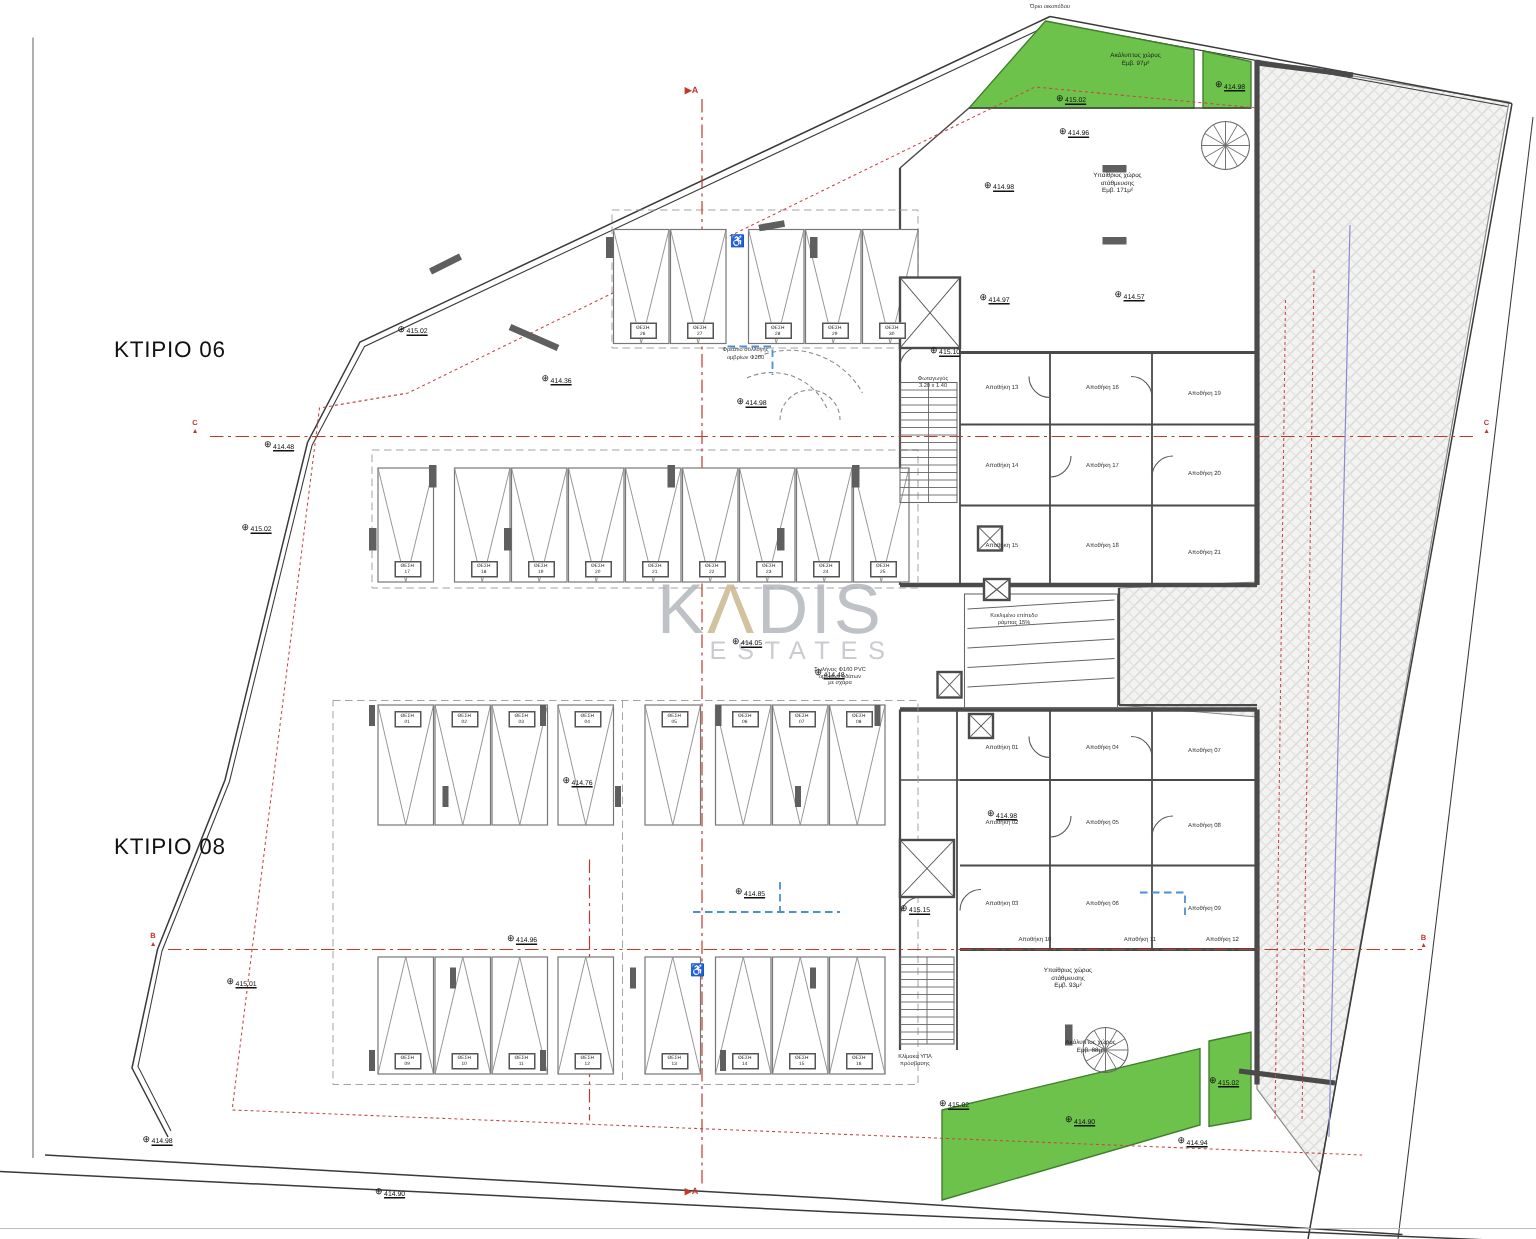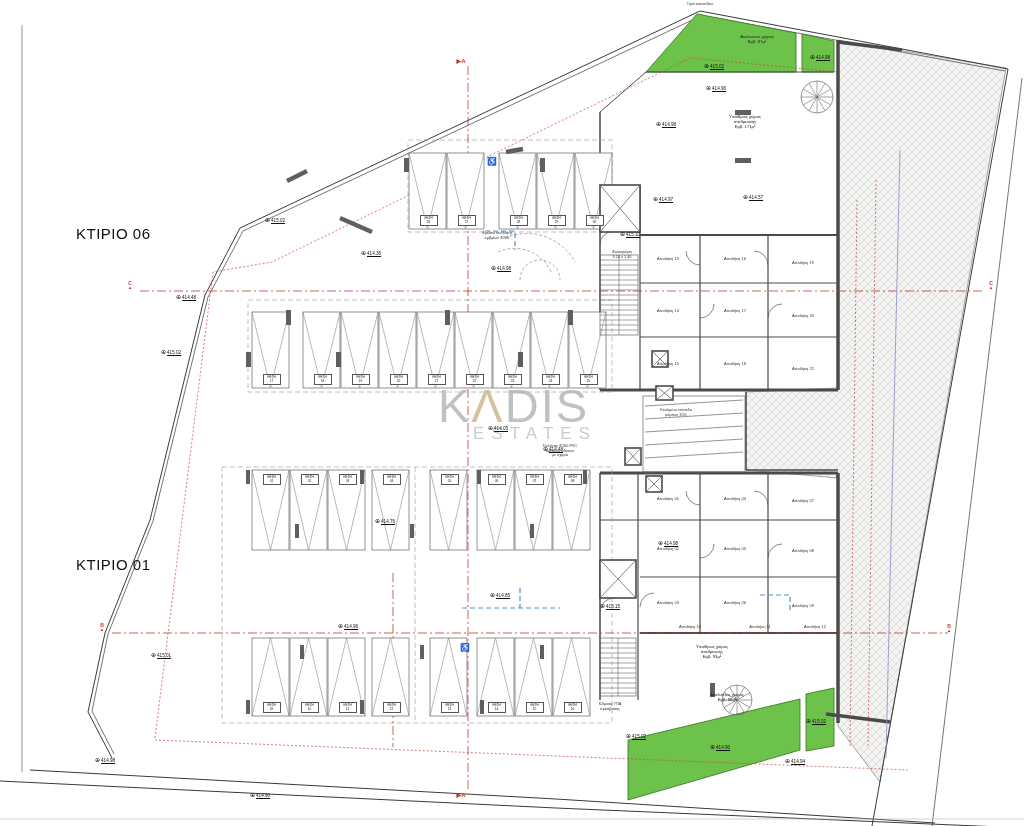--- a/index.html
+++ b/index.html
@@ -371,21 +371,21 @@
         <line x1="737" y1="700" x2="724.0096189432334" y2="692.5" class="tread"></line>
         <line x1="737" y1="700" x2="729.5" y2="687.0096189432335" class="tread"></line>
         <line x1="737" y1="700" x2="737" y2="685" class="tread"></line>
         <line x1="737" y1="700" x2="744.5" y2="687.0096189432335" class="tread"></line>
         <line x1="737" y1="700" x2="749.9903810567665" y2="692.5" class="tread"></line>
       </g>
   </svg>
 
   <div id="labels">
     <div class="title" style="left:76px;top:225px;">ΚΤΙΡΙΟ 06</div>
-    <div class="title" style="left:76px;top:556px;">ΚΤΙΡΙΟ 01</div>
+    <div class="title" style="left:76px;top:556px;">ΚΤΙΡΙΟ 08</div>
 
     <div class="wm1"><span>K</span><span class="gold">Λ</span><span>DIS</span></div>
     <div class="wm2">ESTATES</div>
   <div class="pl" style="left: 419.5px; top: 215px;">
         <div>ΘΕΣΗ</div>
         <div>26</div>
       </div>
       <div class="pl" style="left: 457.5px; top: 215px;">
         <div>ΘΕΣΗ</div>
         <div>27</div>

